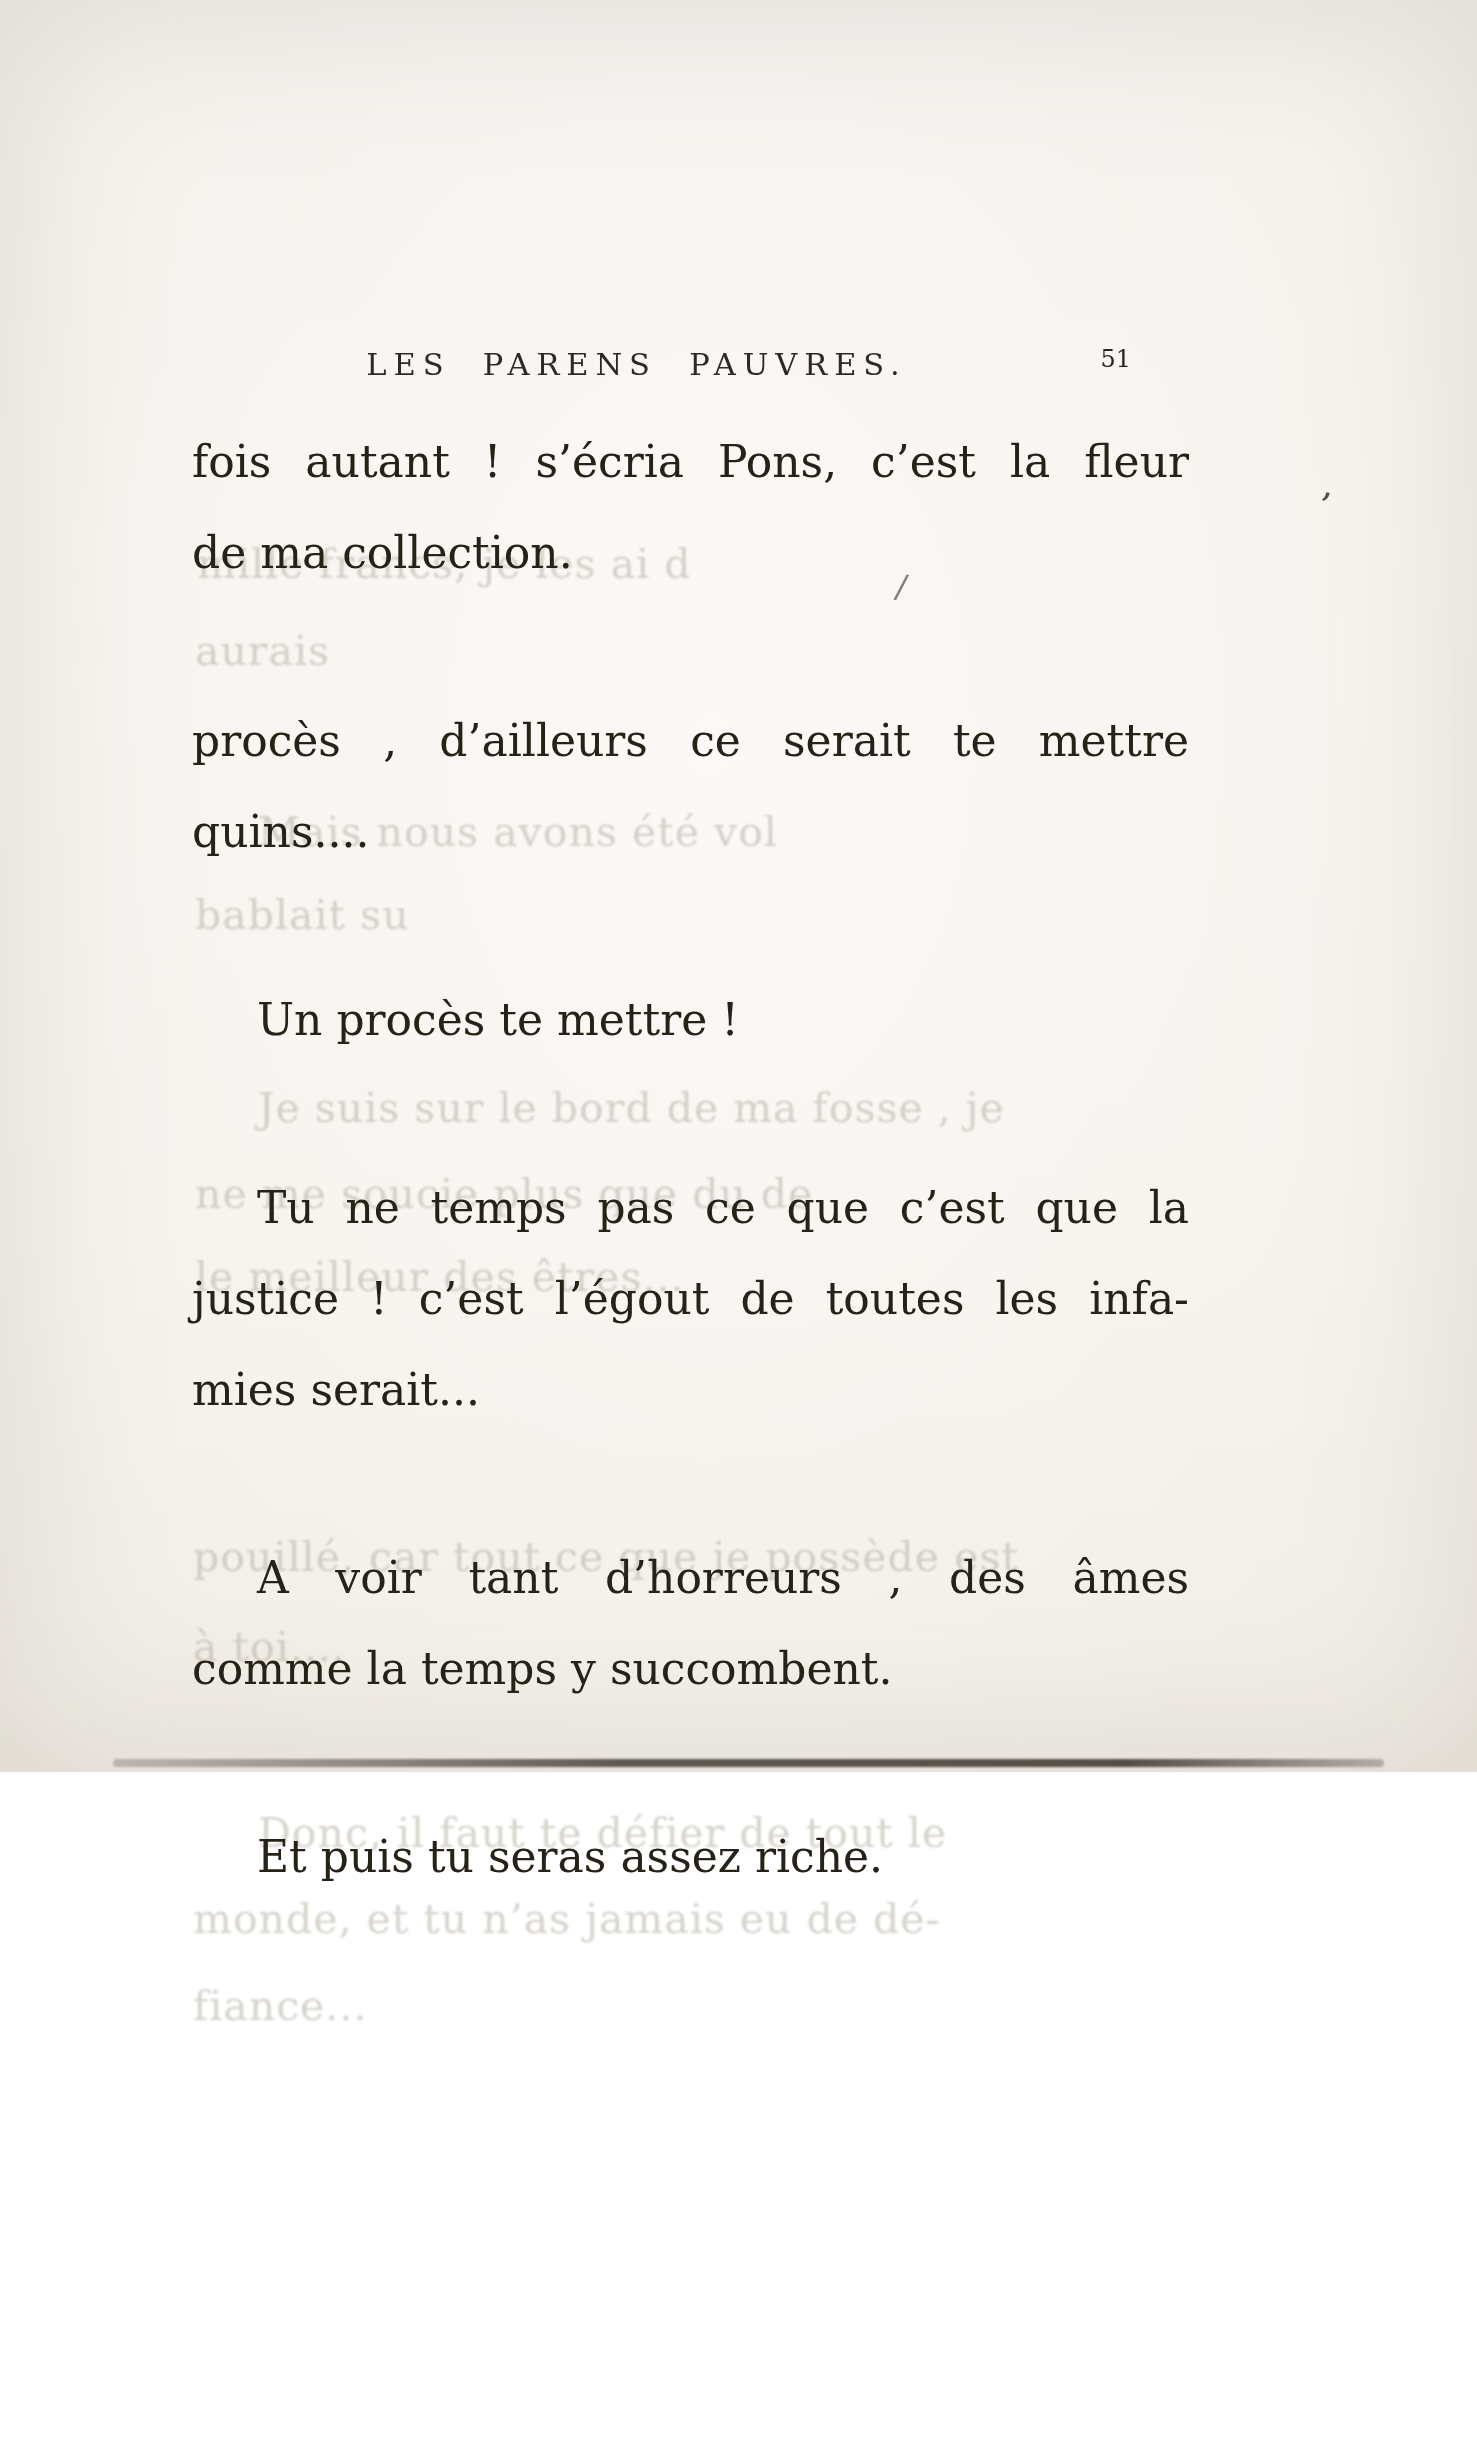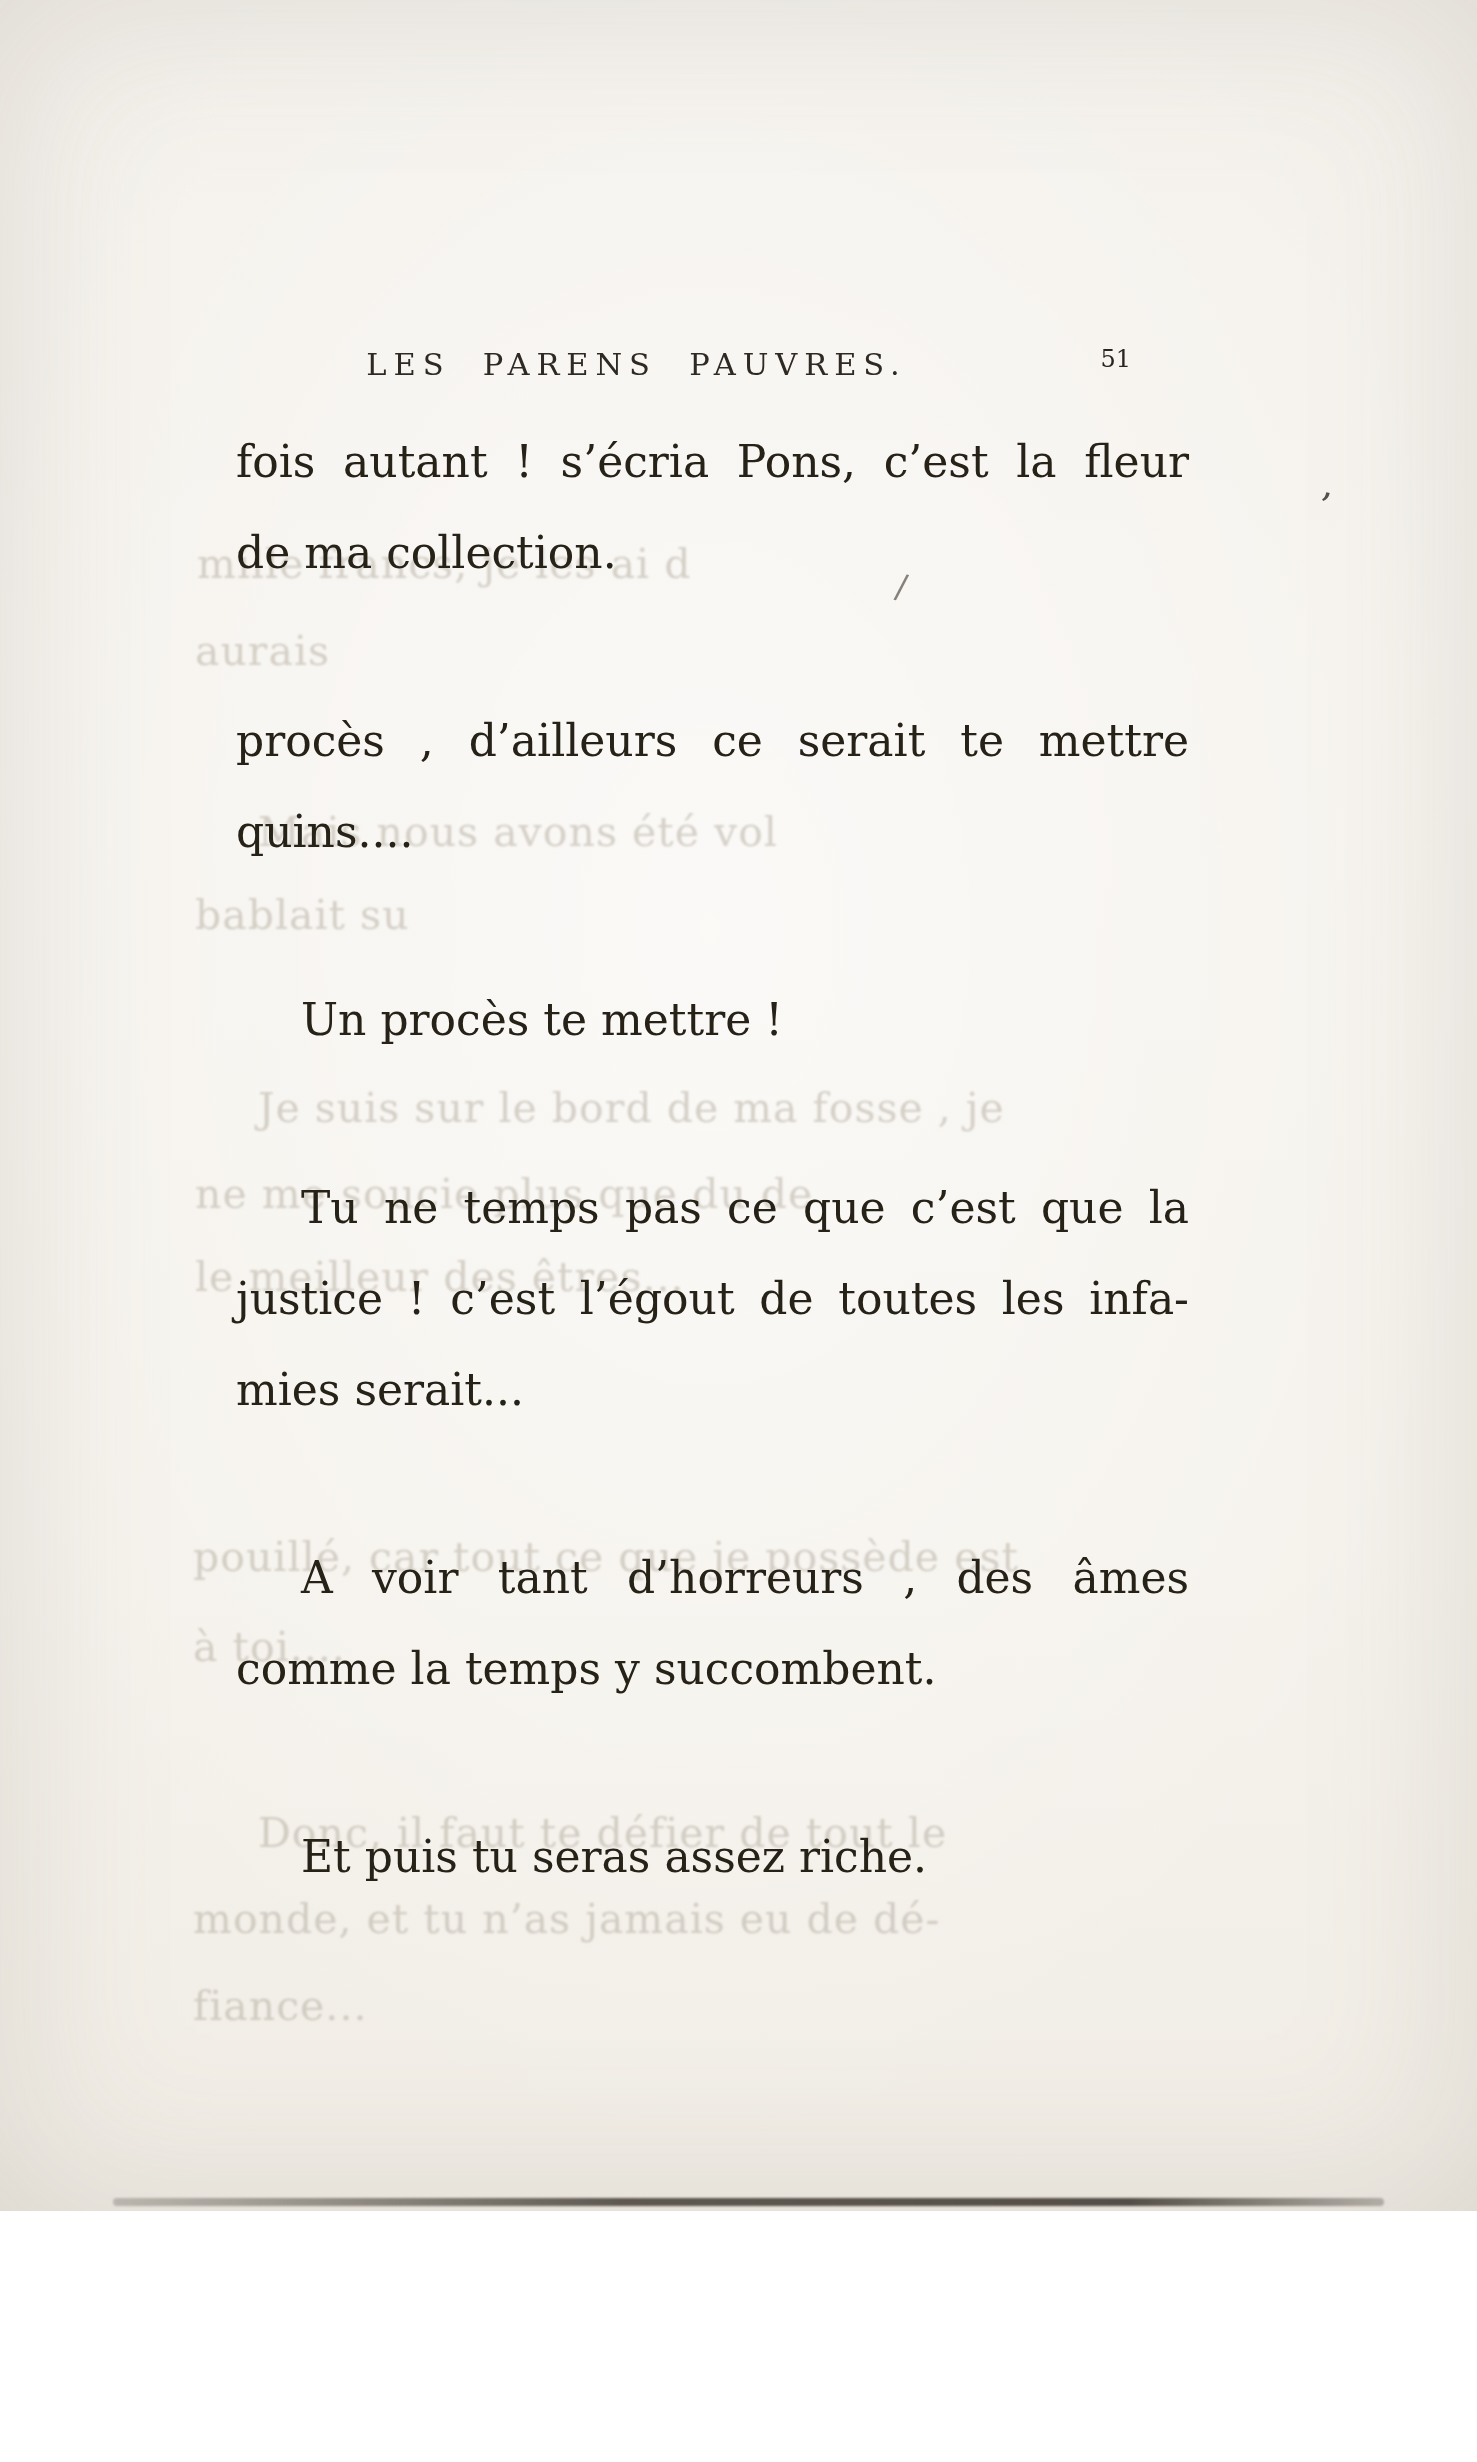--- a/index.html
+++ b/index.html
@@ -6,21 +6,21 @@
     margin: 0;
     padding: 0;
     width: 1478px;
     height: 2463px;
     overflow: hidden;
     font-family: "DejaVu Serif", serif;
   }
   .page {
     position: relative;
     width: 1478px;
-    height: 2211px;
+    height: 1772px;
     background:
       radial-gradient(ellipse 1182px 1773px at 48% 42%, rgba(255,255,255,0.55), rgba(255,255,255,0) 70%),
       linear-gradient(180deg, #f4f1ec 0%, #f6f3ee 30%, #f5f2ec 70%, #f1ede6 100%);
     box-shadow: inset 0 0 177px rgba(120,110,95,0.18);
     color: #29241d;
   }
   
   .running-header {
     position: absolute;
     top: 347px;
@@ -49,21 +49,21 @@
   .text-block {
     position: absolute;
     top: 416px;
     left: 192px;
     width: 997px;
     font-size: 44px;
     line-height: 91px;
     color: #272218;
   }
   .para { margin-bottom: 97px; }
-  .line { text-align: left; margin-left: 44px; }
+  .line { text-align: left; }
   .line.just {
     text-align: justify;
     text-align-last: justify;
   }
   .line.indent { text-indent: 65px; }
   
   .ghost-layer {
     position: absolute;
     inset: 0;
     pointer-events: none;

